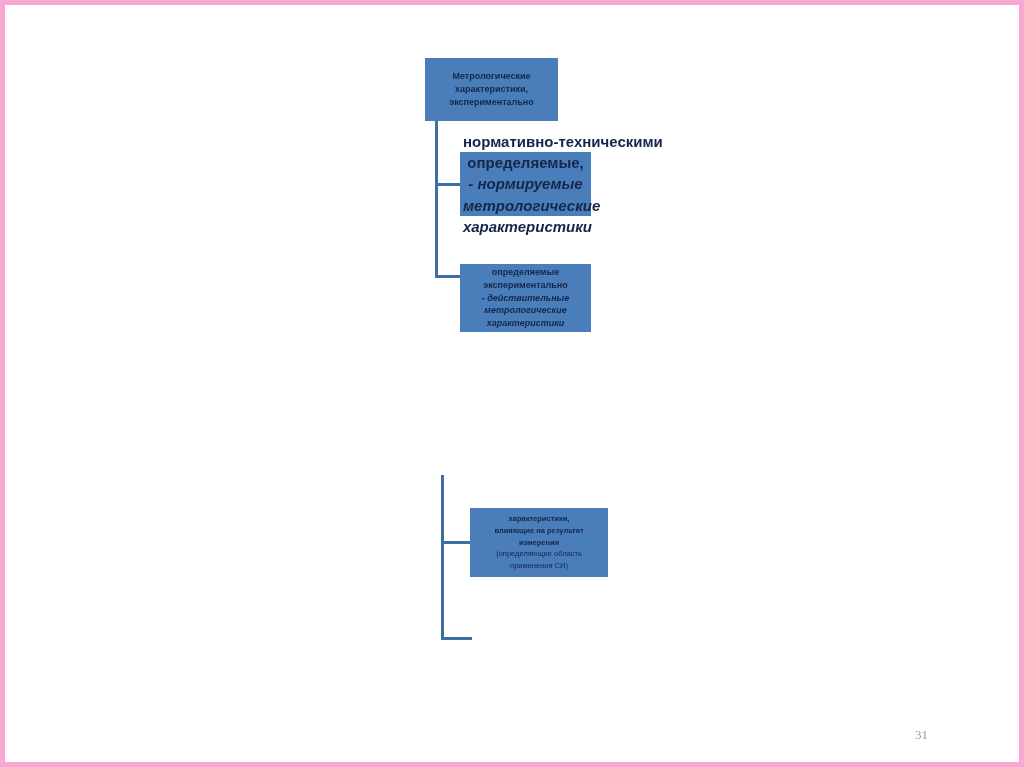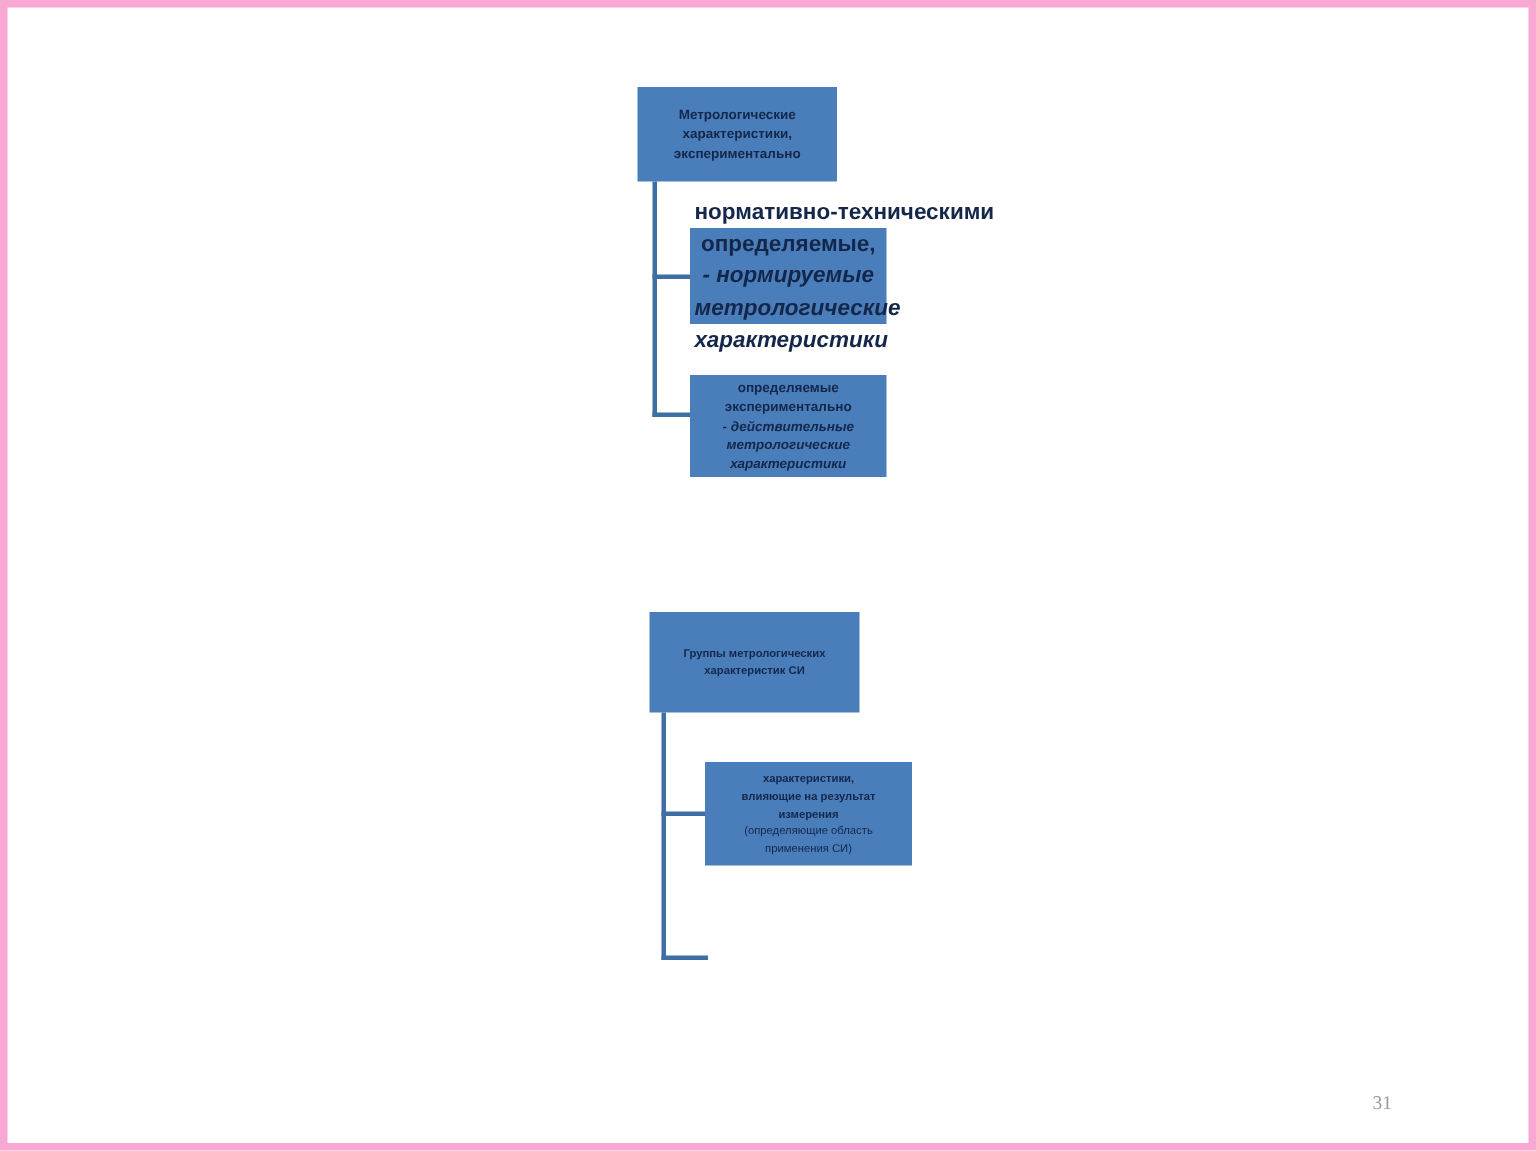--- a/index.html
+++ b/index.html
@@ -49,21 +49,21 @@
   
   #node-1 {
     left: 420px; top: 53px; width: 133px; height: 63px;
     font-size: 9px;
   }
   #node-2 {
     left: 455px; top: 147px; width: 131px; height: 64px;
     font-size: 15px;
   }
   #node-3 {
-    left: 455px; top: 245px; width: 131px; height: 68px;
+    left: 455px; top: 259px; width: 131px; height: 68px;
     font-size: 9px;
     align-items: center;
   }
 
   
   #node-4 {
     left: 428px; top: 403px; width: 140px; height: 67px;
     font-size: 7.5px;
   }
   #node-5 {
@@ -137,26 +137,20 @@
   <div class="node" id="node-3">
     <div class="txt">
       <div class="bold">определяемые</div>
       <div class="bold">экспериментально</div>
       <div class="ital">- действительные</div>
       <div class="ital">метрологические</div>
       <div class="ital">характеристики</div>
     </div>
   </div>
 
-  <div class="node" id="node-4">
-    <div class="txt">
-      <div class="bold">Группы метрологических</div>
-      <div class="bold">характеристик СИ</div>
-    </div>
-  </div>
 
   <div class="conn-v" id="conn-v-bot"></div>
   <div class="conn-h" id="conn-h-bot-1"></div>
   <div class="conn-h" id="conn-h-bot-2"></div>
 
   <div class="node" id="node-5">
     <div class="txt">
       <div class="bold">характеристики,</div>
       <div class="bold">влияющие на результат</div>
       <div class="bold">измерения</div>

